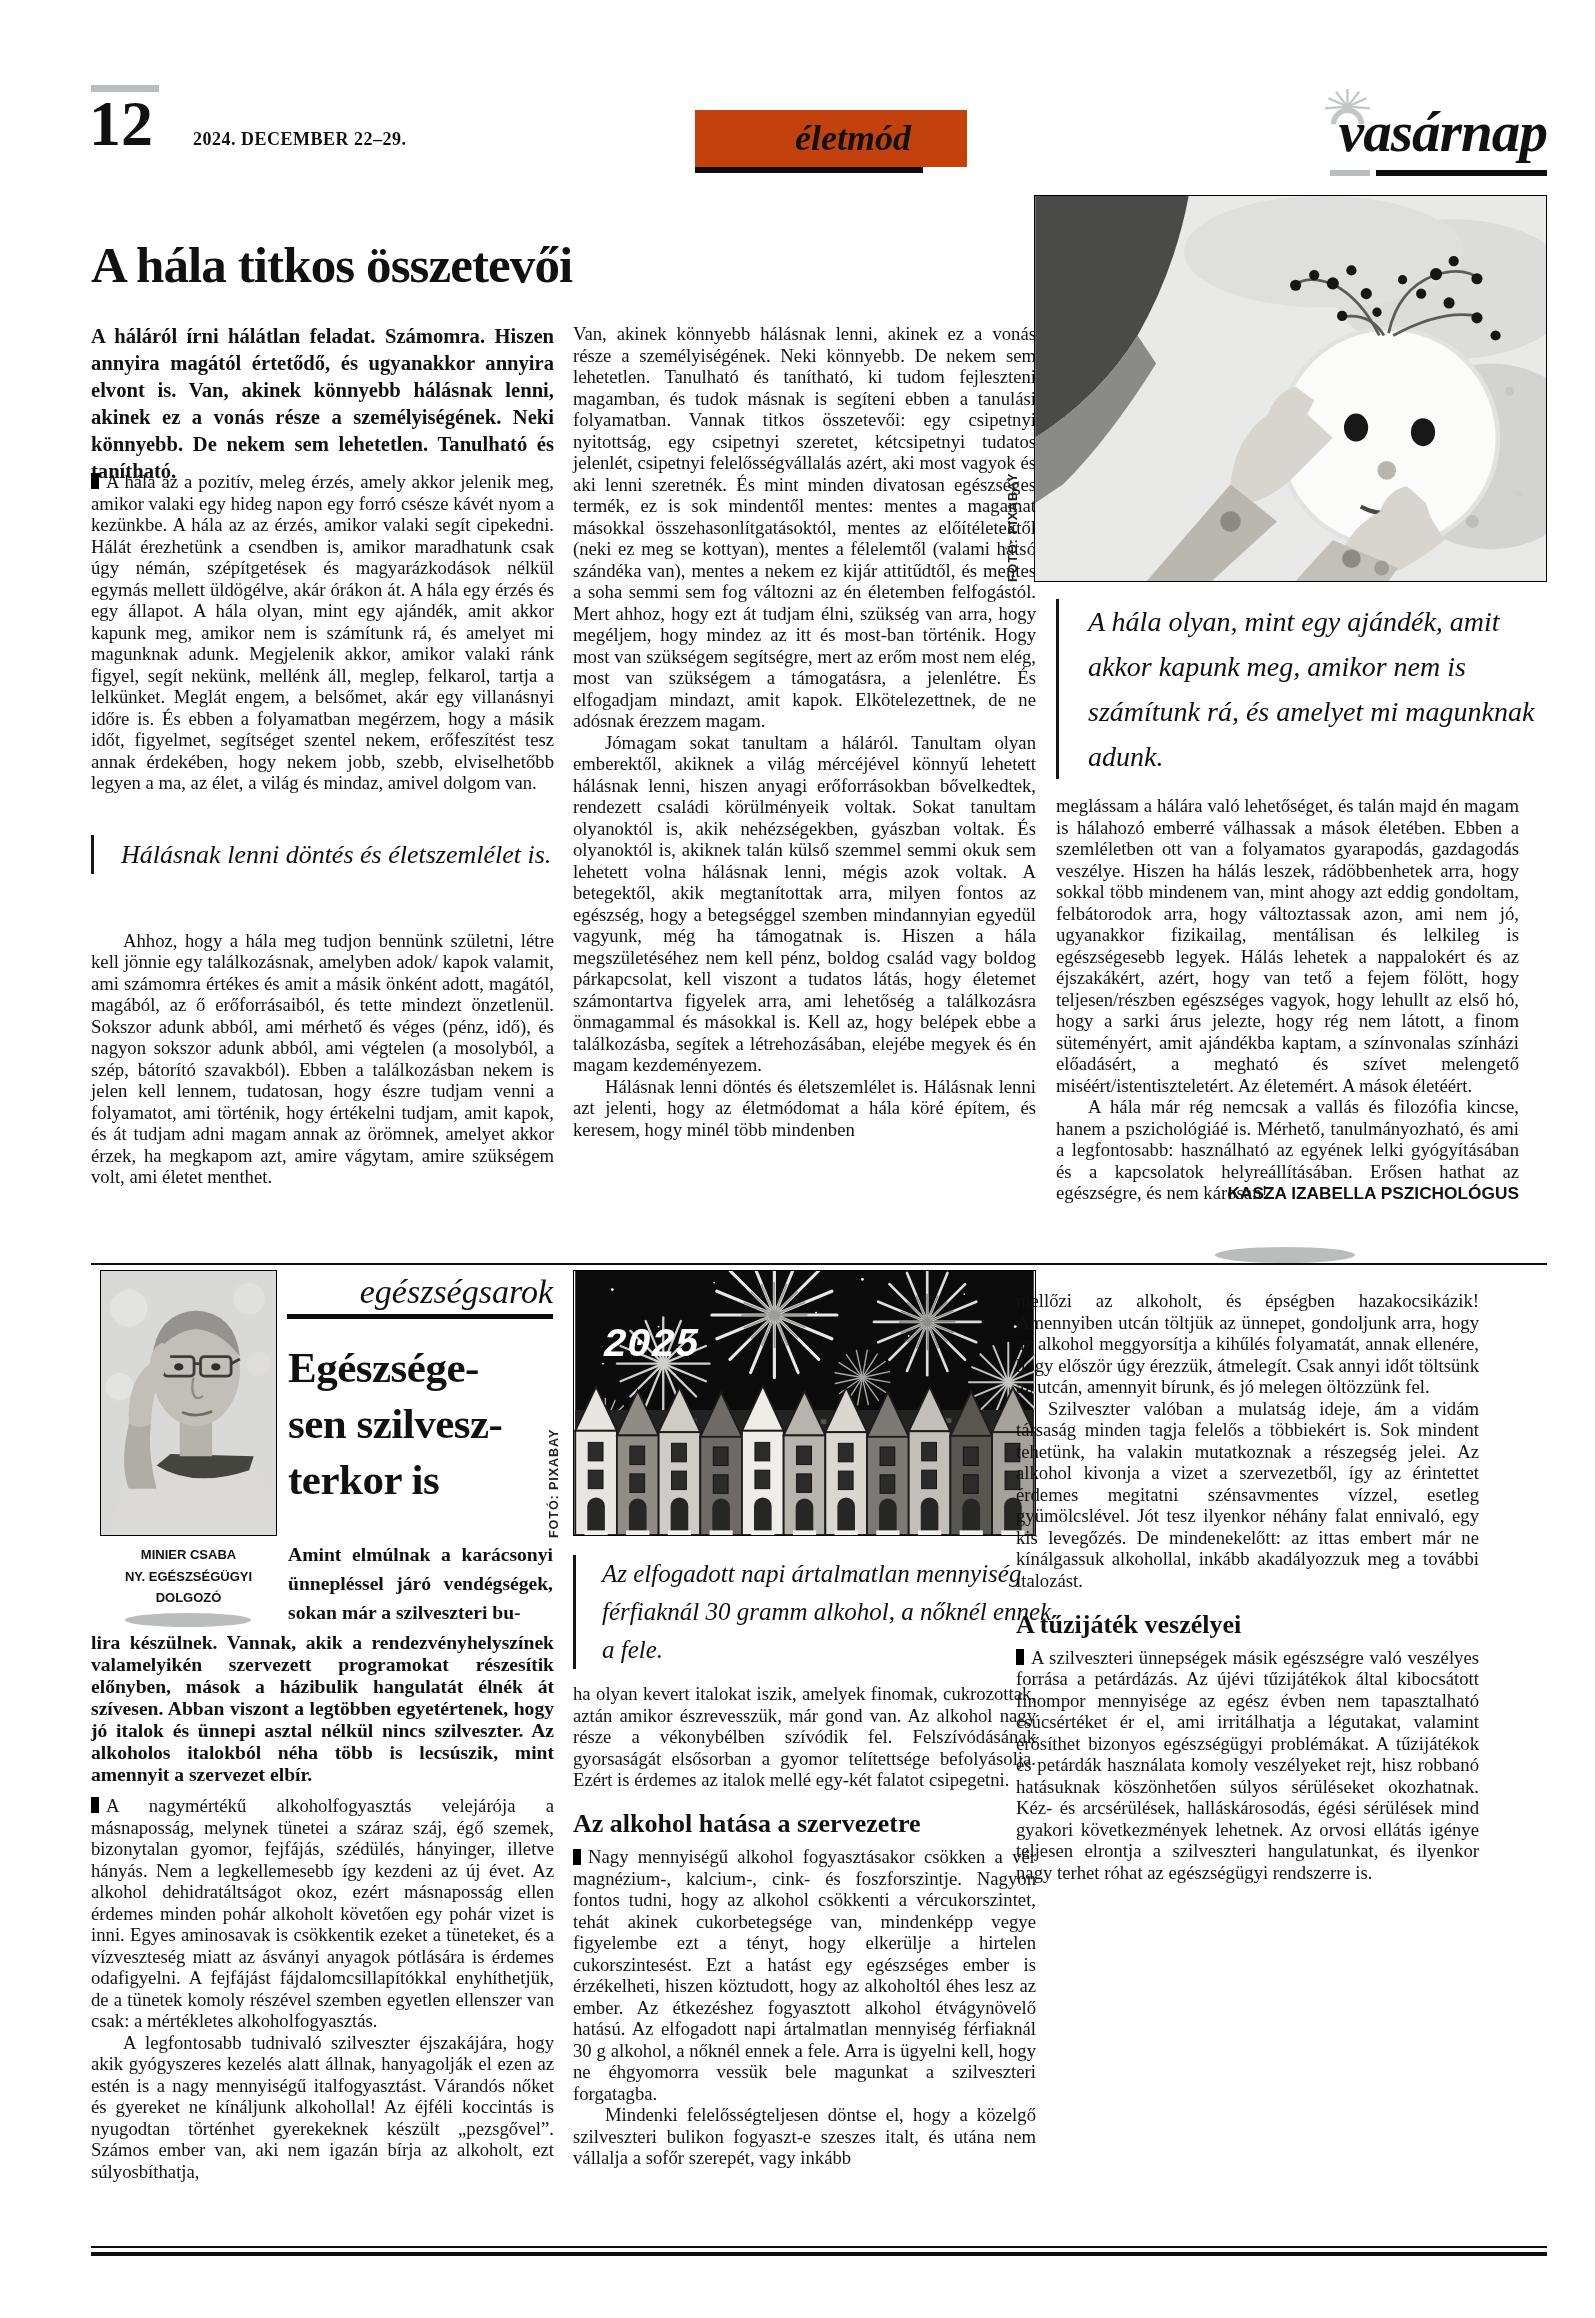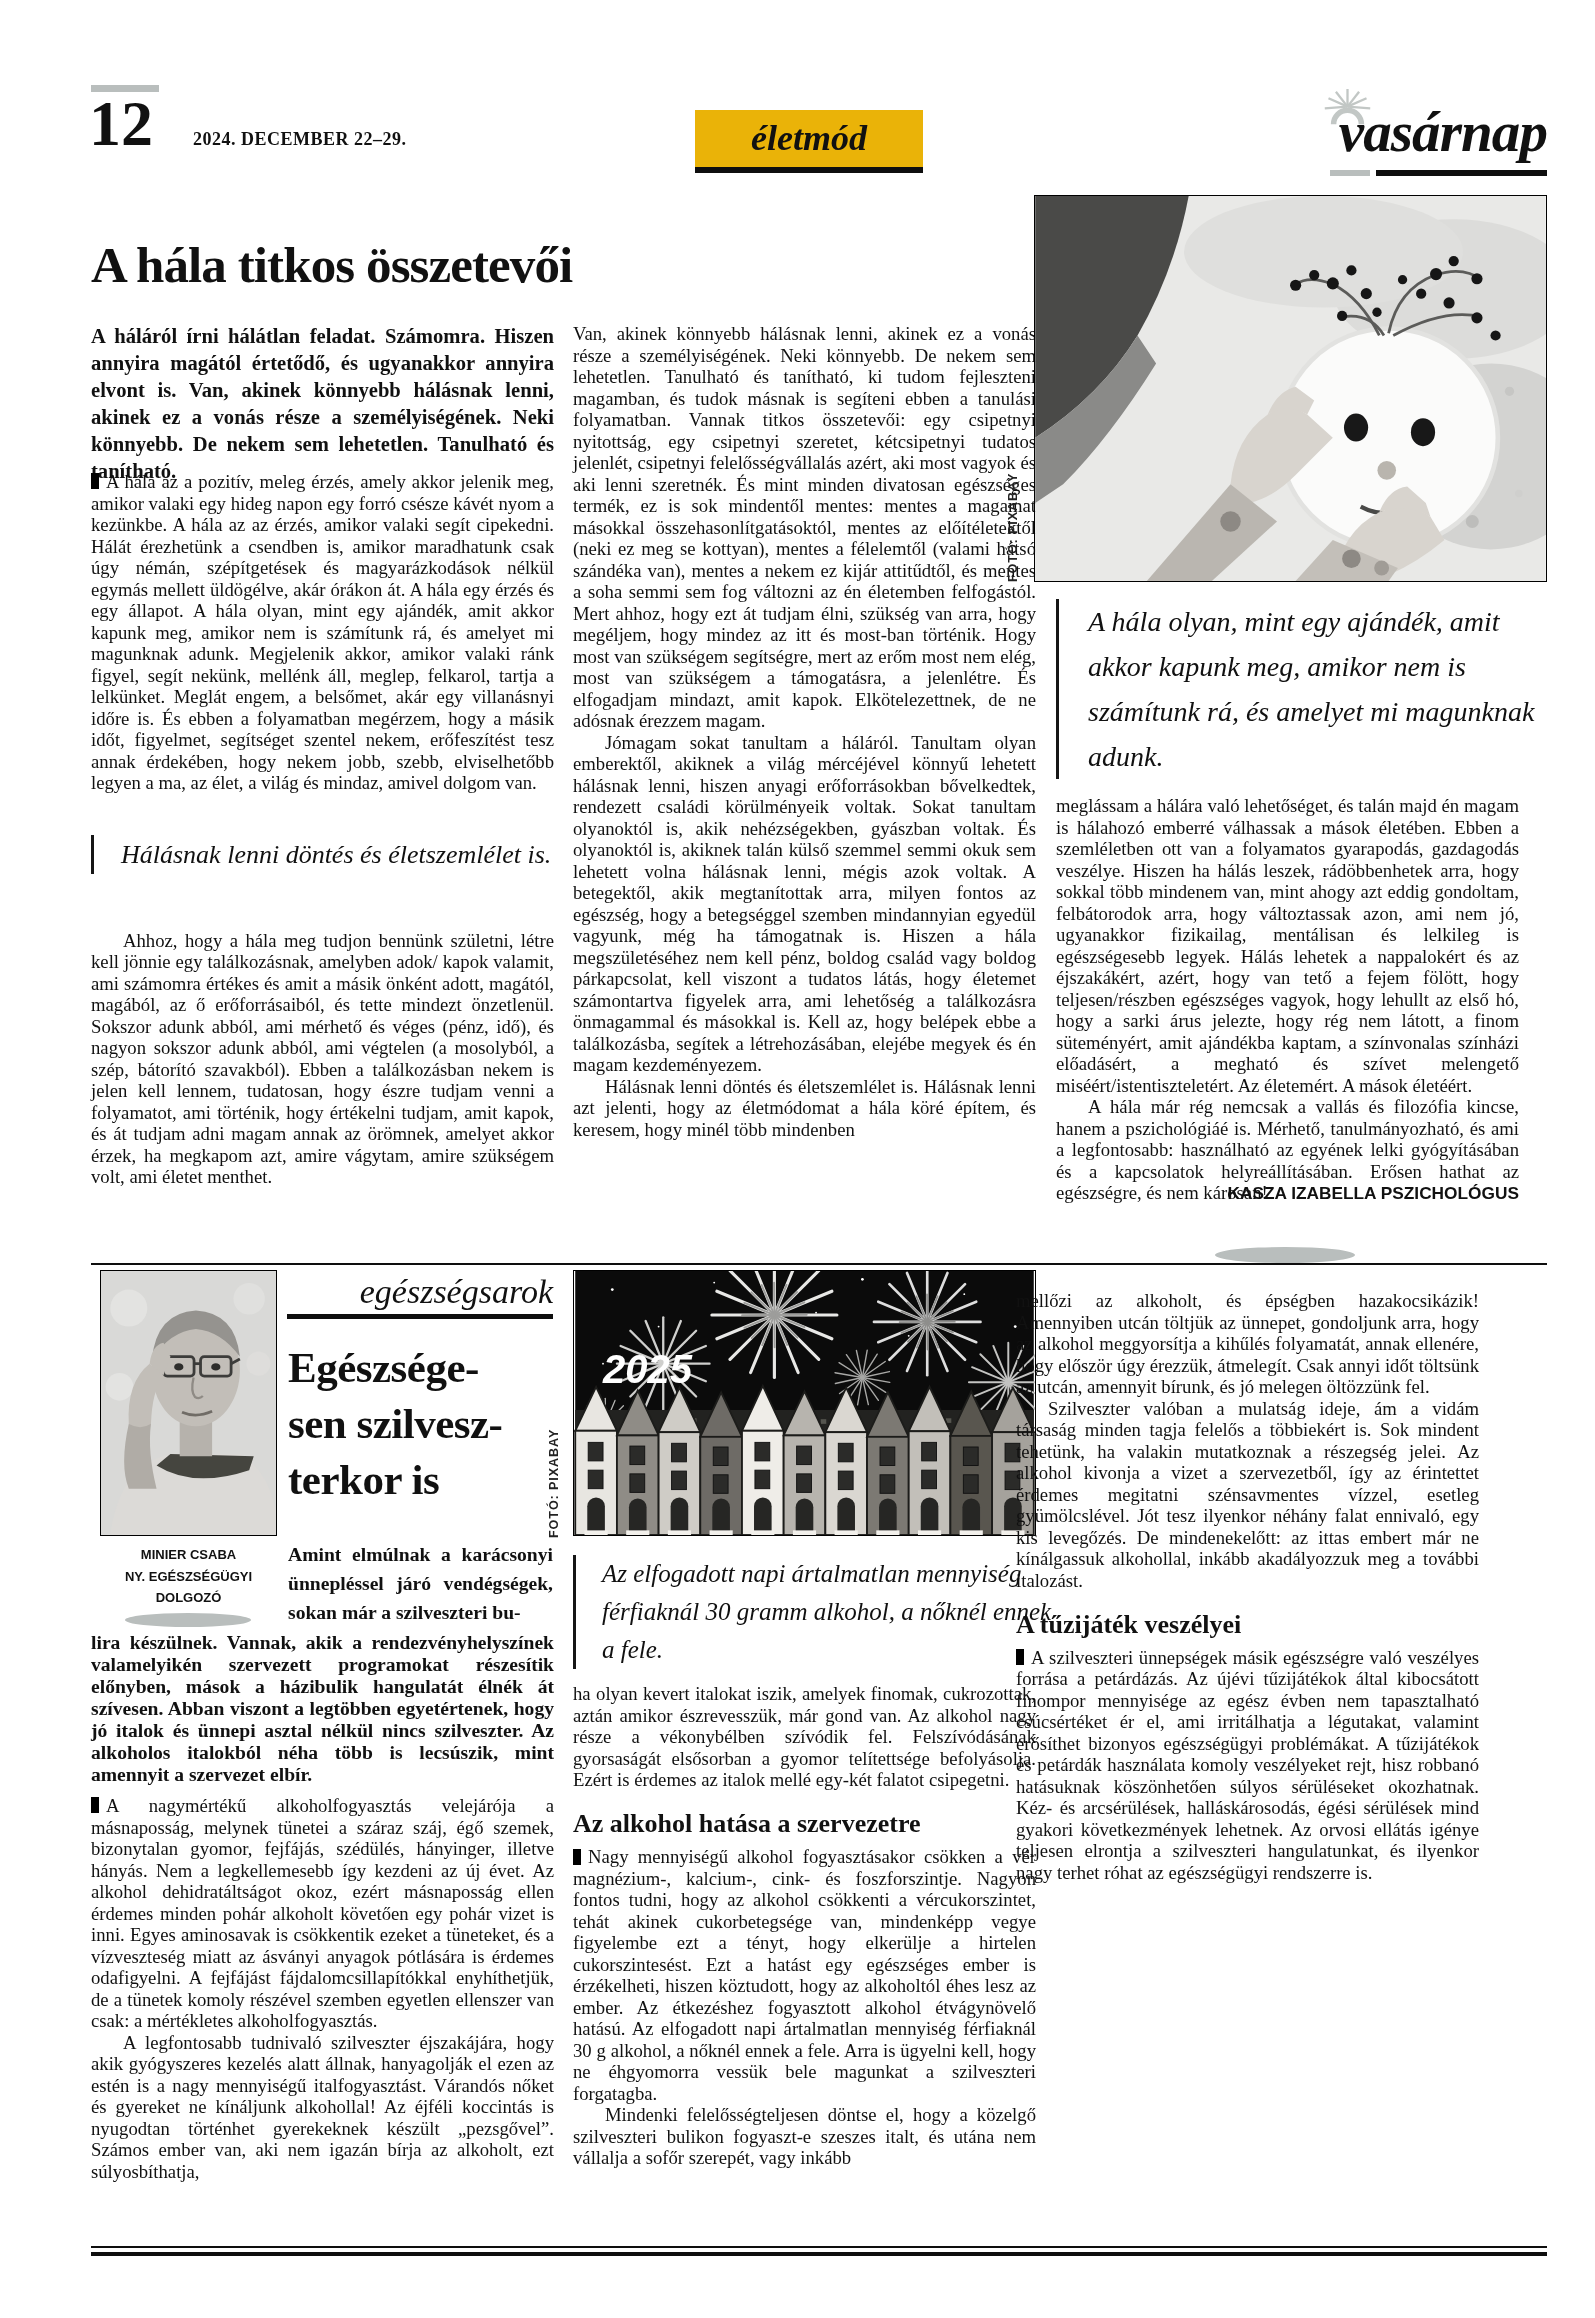--- a/index.html
+++ b/index.html
@@ -2,21 +2,21 @@
 <html lang="hu" style="font-size:7.5px"><head>
 <meta charset="utf-8">
 <style>
   html,body{margin:0;padding:0;background:#ffffff;}
   #page{position:relative;width:1595px;height:2319px;background:#ffffff;overflow:hidden;
         font-family:"Liberation Serif","DejaVu Serif",serif;color:#111;}
   .abs{position:absolute;}
   
   #pagenum{font-weight:bold;font-size:64px;line-height:1;}
   #date{font-weight:bold;font-size:18px;letter-spacing:0.5px;}
-  #section-badge{background:#eab308;text-align:center;font-style:italic;font-weight:bold;font-size:36px;line-height:57px;}
+  #section-badge{background:#c2410c;text-align:center;font-style:italic;font-weight:bold;font-size:36px;line-height:57px;padding-left:44px;}
   .blackbar{background:#0e0e0e;}
   .graybar{background:#b9bebd;}
   #masthead{font-style:italic;font-weight:bold;font-size:57px;text-align:right;letter-spacing:-0.9px;}
   
   #headline{font-weight:bold;font-size:51px;letter-spacing:-0.9px;line-height:1;}
   .lead{font-weight:bold;font-size:20.6px;line-height:27px;text-align:justify;}
   .col{width:463px;text-align:justify;font-size:18.7px;line-height:21.5px;}
   .col p{margin:0;}
   .ind{text-indent:32px;}
   .sq::before{content:"";display:inline-block;width:7.5px;height:16px;background:#000;margin-right:7.5px;vertical-align:-1.4px;}
@@ -31,21 +31,21 @@
   #health-title div{font-weight:bold;font-size:43px;line-height:56px;letter-spacing:-0.5px;}
   #caption{font-family:"Liberation Sans",sans-serif;font-weight:bold;font-size:13px;line-height:21.5px;text-align:center;}
   .intro{font-weight:bold;text-align:justify;}
   #intro-narrow{font-size:19.6px;line-height:29px;}
   #intro-wide{font-size:19.6px;line-height:22px;}
   .subhead{font-weight:bold;font-size:26px;line-height:28px;text-align:left;margin:19.6px 0 8.4px 0;}
   #pq3{padding-left:26px;font-size:25px;line-height:38px;text-align:left;}
   #pq4{padding-left:26px;font-size:26px;line-height:44px;text-align:left;}
   .vcredit{font-family:"Liberation Sans",sans-serif;font-weight:bold;font-size:12.6px;letter-spacing:0.9px;
            writing-mode:vertical-rl;transform:rotate(180deg);color:#222;}
-  #year-overlay{color:#fff;font-style:italic;font-weight:bold;font-size:40px;font-family:Liberation Sans, sans-serif;margin-top:24px;}
+  #year-overlay{color:#fff;font-style:italic;font-weight:bold;font-size:40px;font-family:Liberation Mono, monospace;}
   .rule-thin{background:#0e0e0e;height:1.9px;}
   .rule-thick{background:#0e0e0e;height:4.2px;}
 </style>
 </head>
 <body>
 
 <div id="page">
 
   <div class="abs graybar" style="left:91px;top:85px;width:68px;height:7px;"></div>
   <div id="pagenum" class="abs" style="left:89px;top:92px;">12</div>

